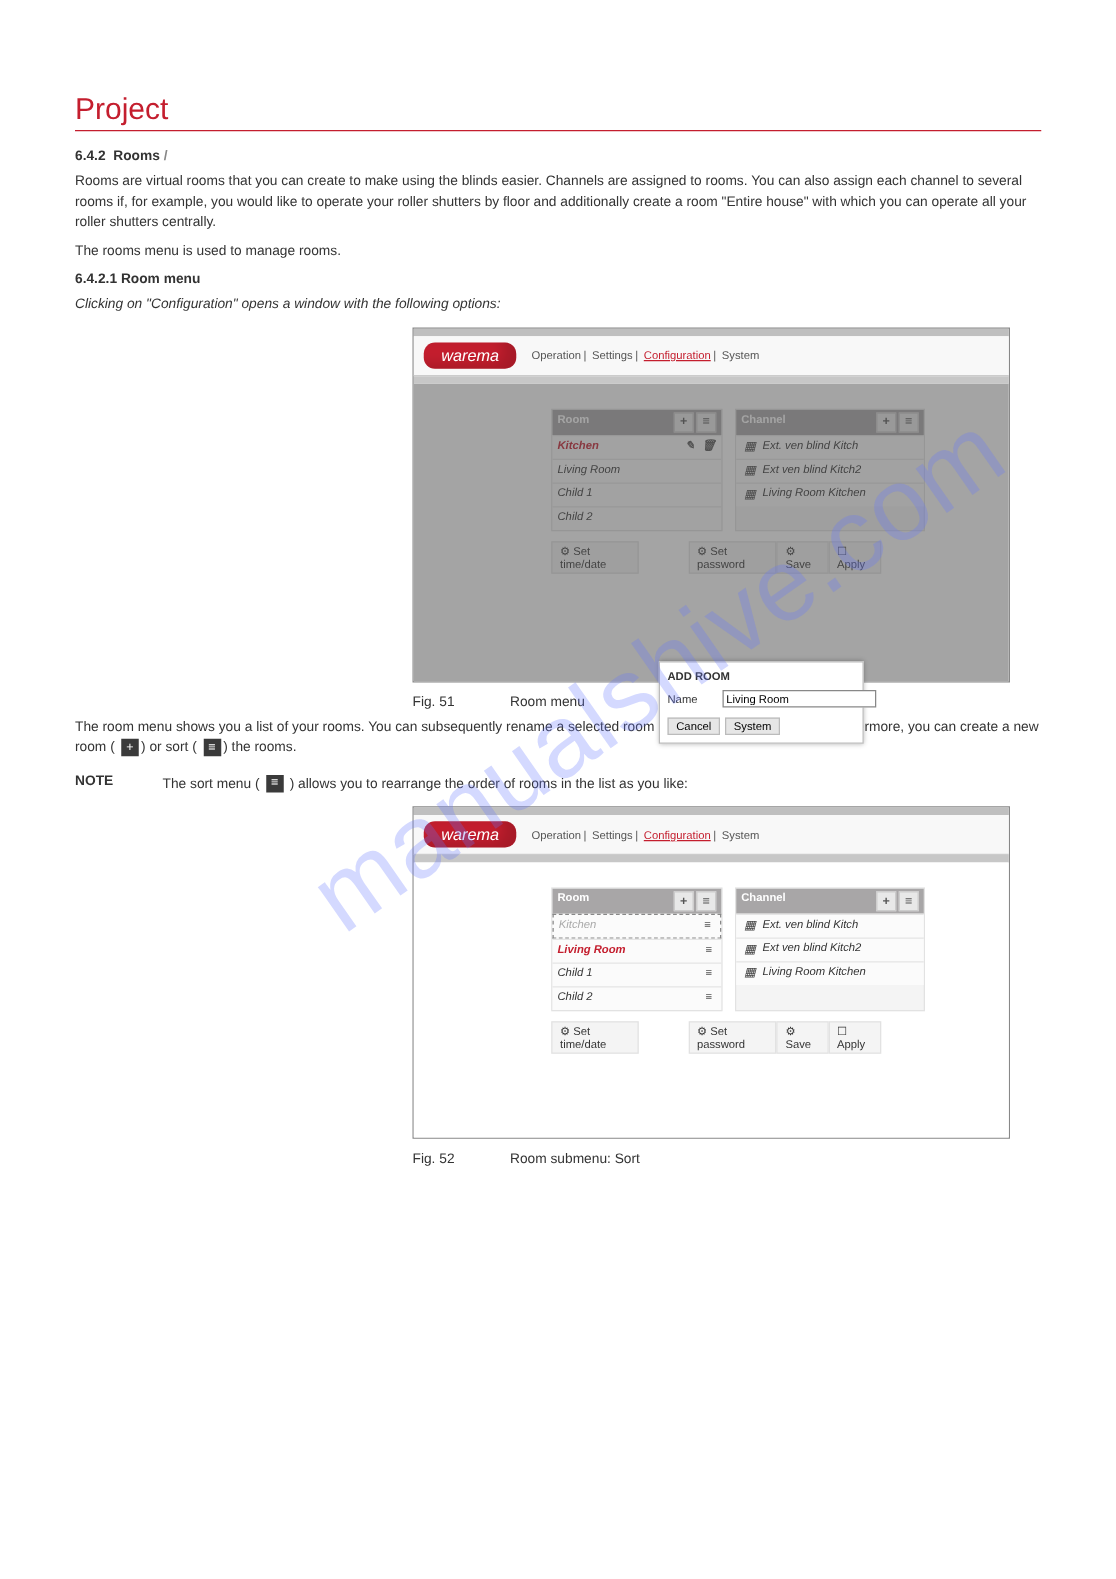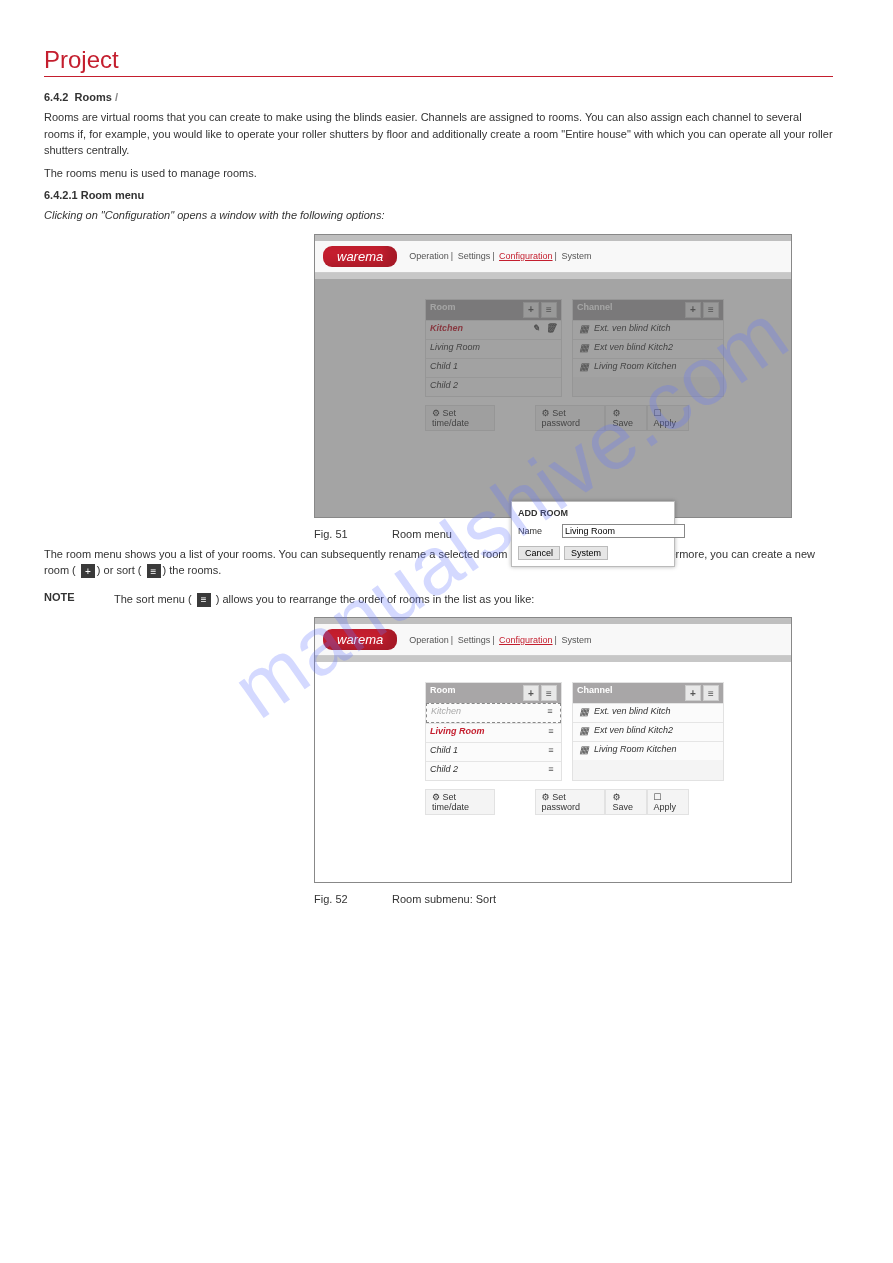--- a/index.html
+++ b/index.html
@@ -5,21 +5,22 @@
   body {
     margin: 0;
     padding: 0;
     font-family: Arial, Helvetica, sans-serif;
     background: #ffffff;
     width: 893px;
     font-size: 11px;
     color: #333;
   }
   .page {
-    padding: 40px 60px 60px 44px;
+    padding: 40px 60px 60px 60px;
+    margin-top: 28px;
   }
   .section-head {
     color: #c41e2e;
     border-bottom: 1px solid #c41e2e;
     font-size: 24px;
     font-weight: normal;
     padding-bottom: 2px;
     margin: 6px 0 14px 0;
   }
   .subhead {

